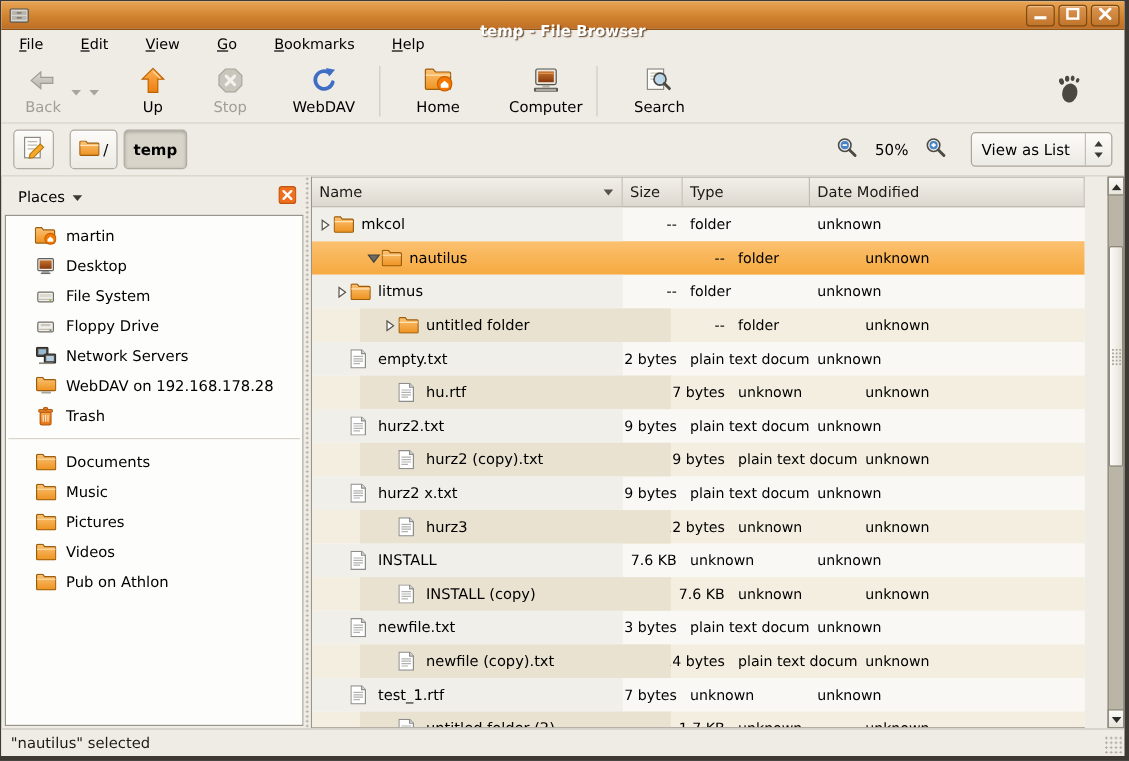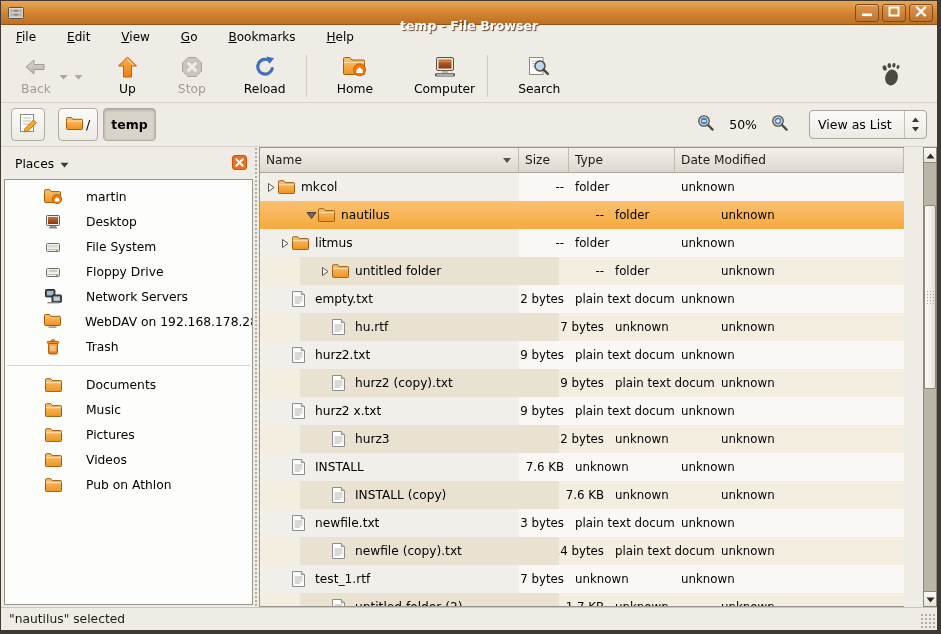--- a/index.html
+++ b/index.html
@@ -88,21 +88,21 @@
   
   #main { flex:1; display:flex; overflow:hidden; }
   
   #sidebar { width:252px; flex:0 0 252px; display:flex; flex-direction:column; padding:2px 0 2px 3px; }
   #places-head { height:30px; display:flex; align-items:center; padding:0 6px 0 7px; }
   #places-btn { display:flex; align-items:center; gap:6px; padding:4px 4px; border-radius:3px; font-size:12.3px; }
   #places-close { margin-left:auto; display:flex; }
   #side-list {
     flex:1; background:#fdfdfc; border:1px solid #9a958b; overflow:hidden; padding-top:4px;
   }
-  .side-item { height:25px; display:flex; align-items:center; padding-left:8px; gap:24px; font-size:12.3px; white-space:nowrap;margin-left:31px; }
+  .side-item { height:25px; display:flex; align-items:center; padding-left:24px; gap:8px; font-size:12.3px; white-space:nowrap; }
   .side-item .si-ico { width:18px; display:flex; justify-content:center; }
   .side-sep { height:1px; background:#d8d4ca; margin:6px 2px 6px 2px; }
   
   #paned {
     width:6px; flex:0 0 6px; background:#efebe5;
     background-image:radial-gradient(circle, #b3aea1 30%, transparent 34%);
     background-size:4px 4px; background-repeat:repeat-y; background-position:center top;
   }
   
   #listwrap { flex:1; display:flex; overflow:hidden;gap:19px; }
@@ -250,21 +250,21 @@
           </span>
           <span class="lab">Stop</span>
         </span>
         <span class="tbtn" style="margin-left: 26px;">
           <span class="icon-wrap">
             <span><svg width="22" height="22" viewBox="0 0 22 22">
                 <path d="M18.3 12.5 a7.4 7.4 0 1 1 -2.5-7.6" fill="none" stroke="#3f6fc4" stroke-width="3.1" stroke-linecap="round"></path>
                 <path d="M12.6 0.6 l7.6 1.6 -5 5.6z" fill="#3f6fc4"></path>
               </svg></span>
           </span>
-          <span class="lab">Reload</span>
+          <span class="lab">WebDAV</span>
         </span>
         <span class="tb-sep" style="margin-left: 14px;"></span>
         <span class="tbtn" style="margin-left: 16px;">
           <span class="icon-wrap">
             <span><svg width="25" height="21">
                 <path d="M1.5 5 v-2.4 a1 1 0 0 1 1-1 h5.4 l2 2.4 h11.6 a1 1 0 0 1 1 1 v12.5 a1 1 0 0 1 -1 1 h-19 a1 1 0 0 1 -1-1 z" fill="url(#gFold)" stroke="#9c5e0c"></path>
                 <path d="M1.8 6.6 h20.5" stroke="#ffe2b3"></path>
                 <circle cx="17.5" cy="13.8" r="6" fill="#f57900" stroke="#c95f00"></circle>
                 <path d="M14.3 14.1 l3.2-2.9 3.2 2.9 v3 h-6.4z" fill="#fff"></path>
               </svg></span>

